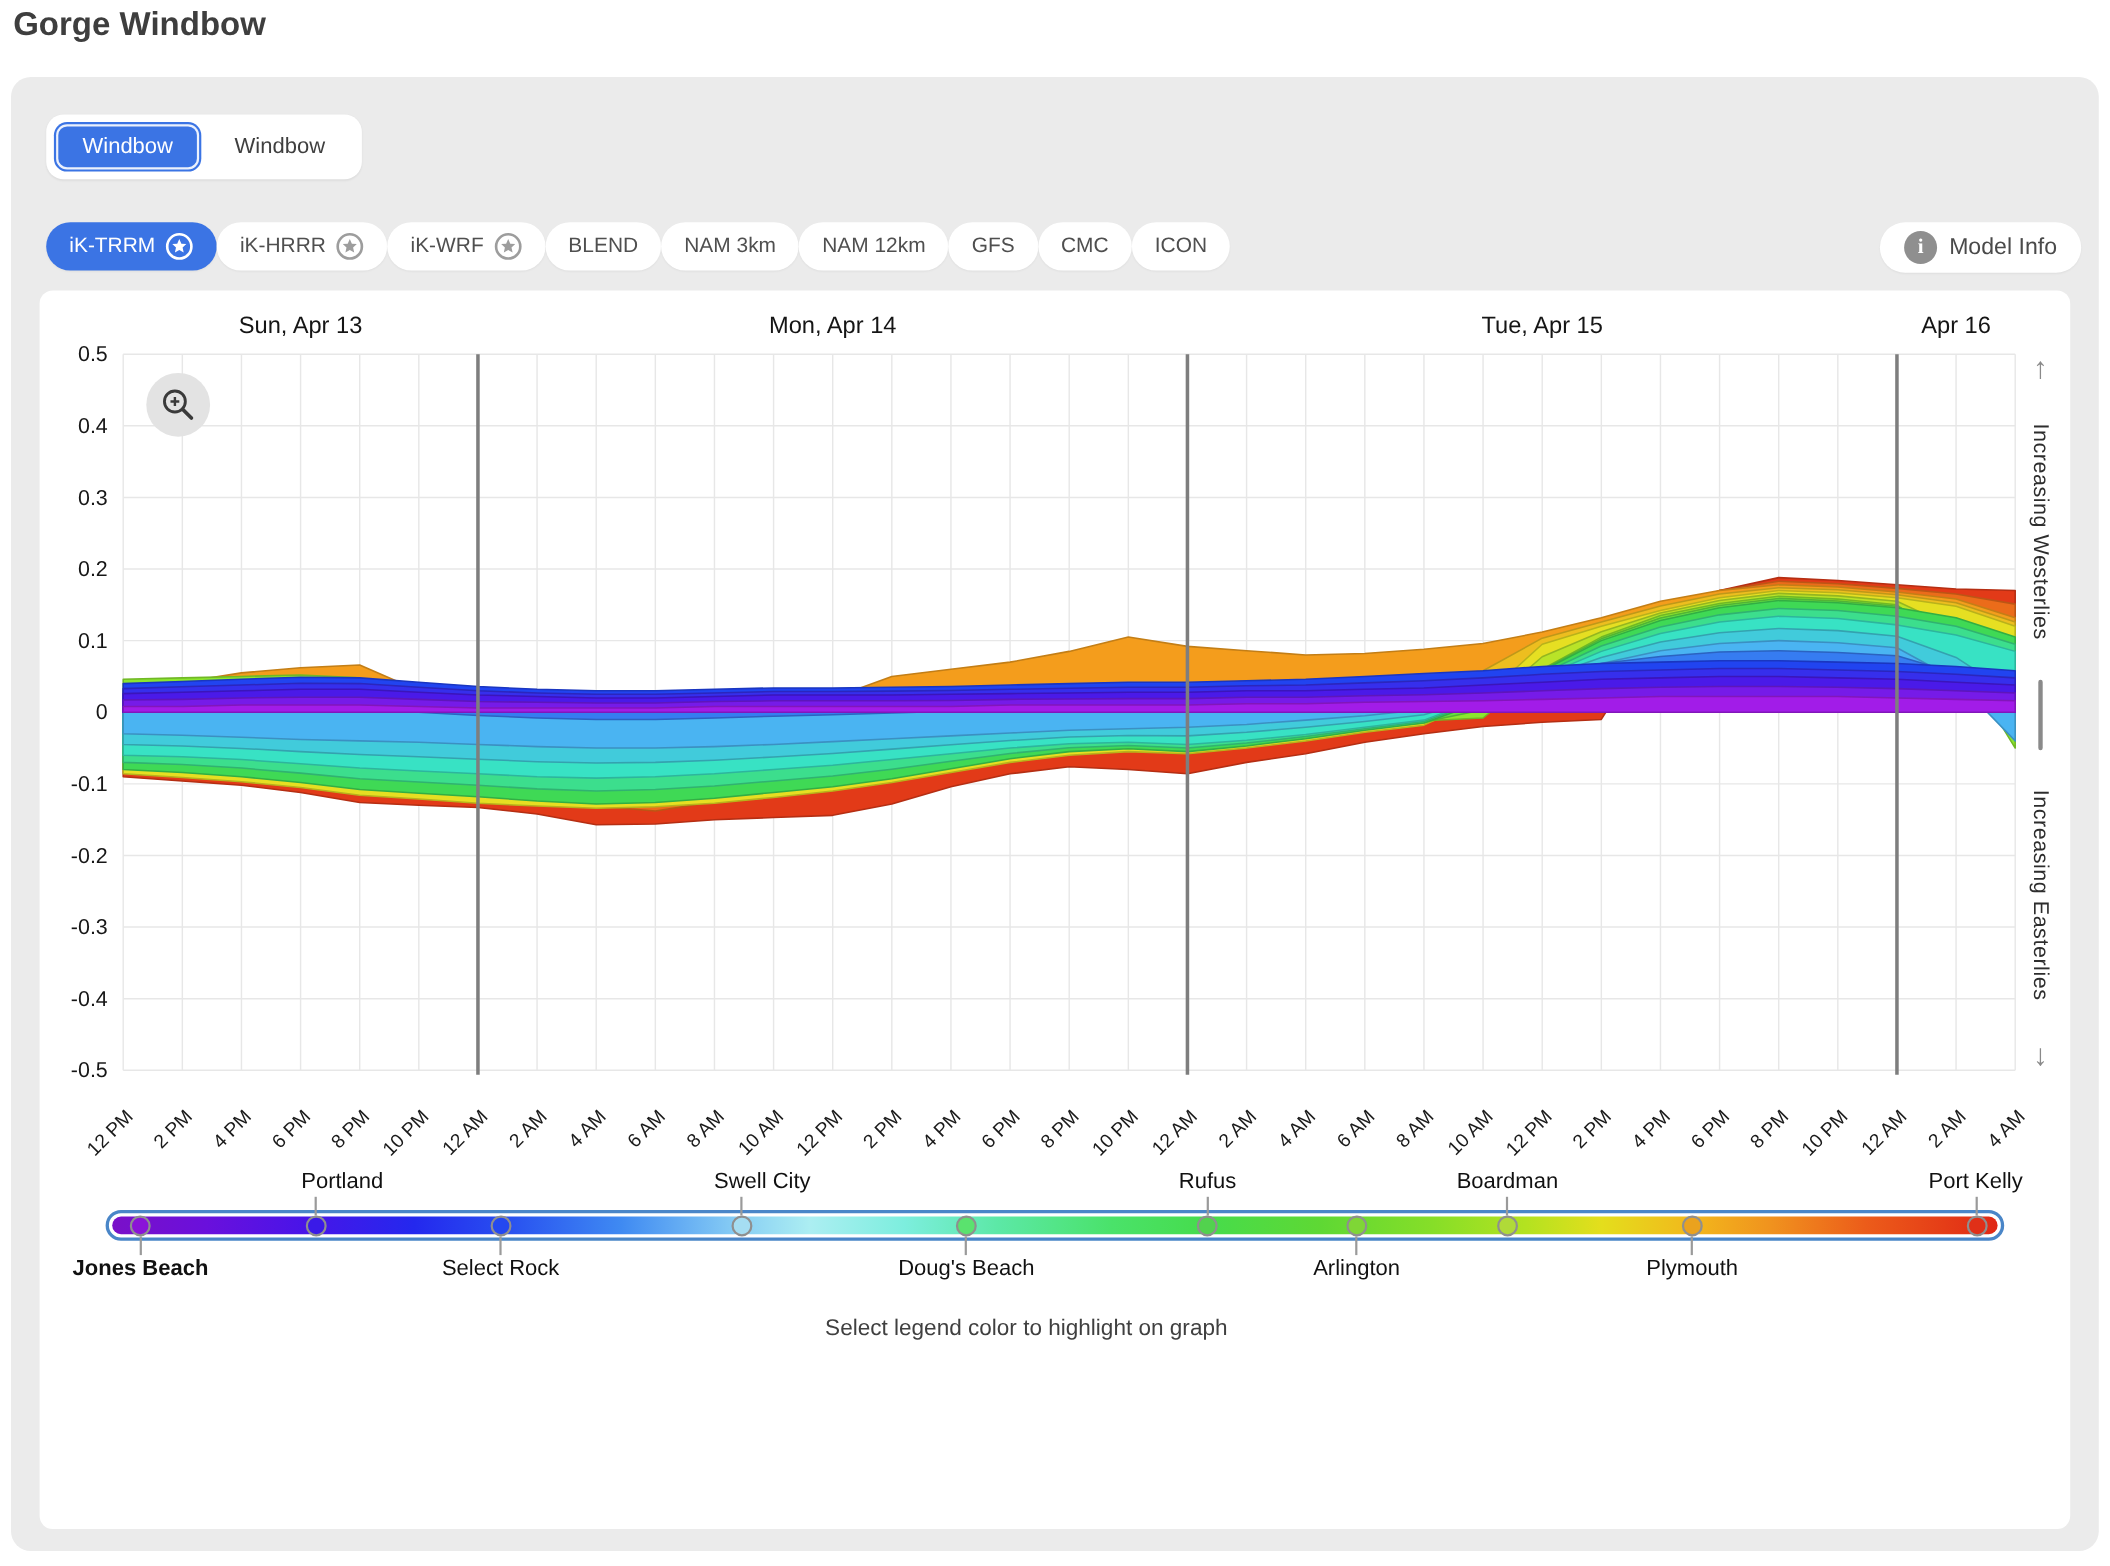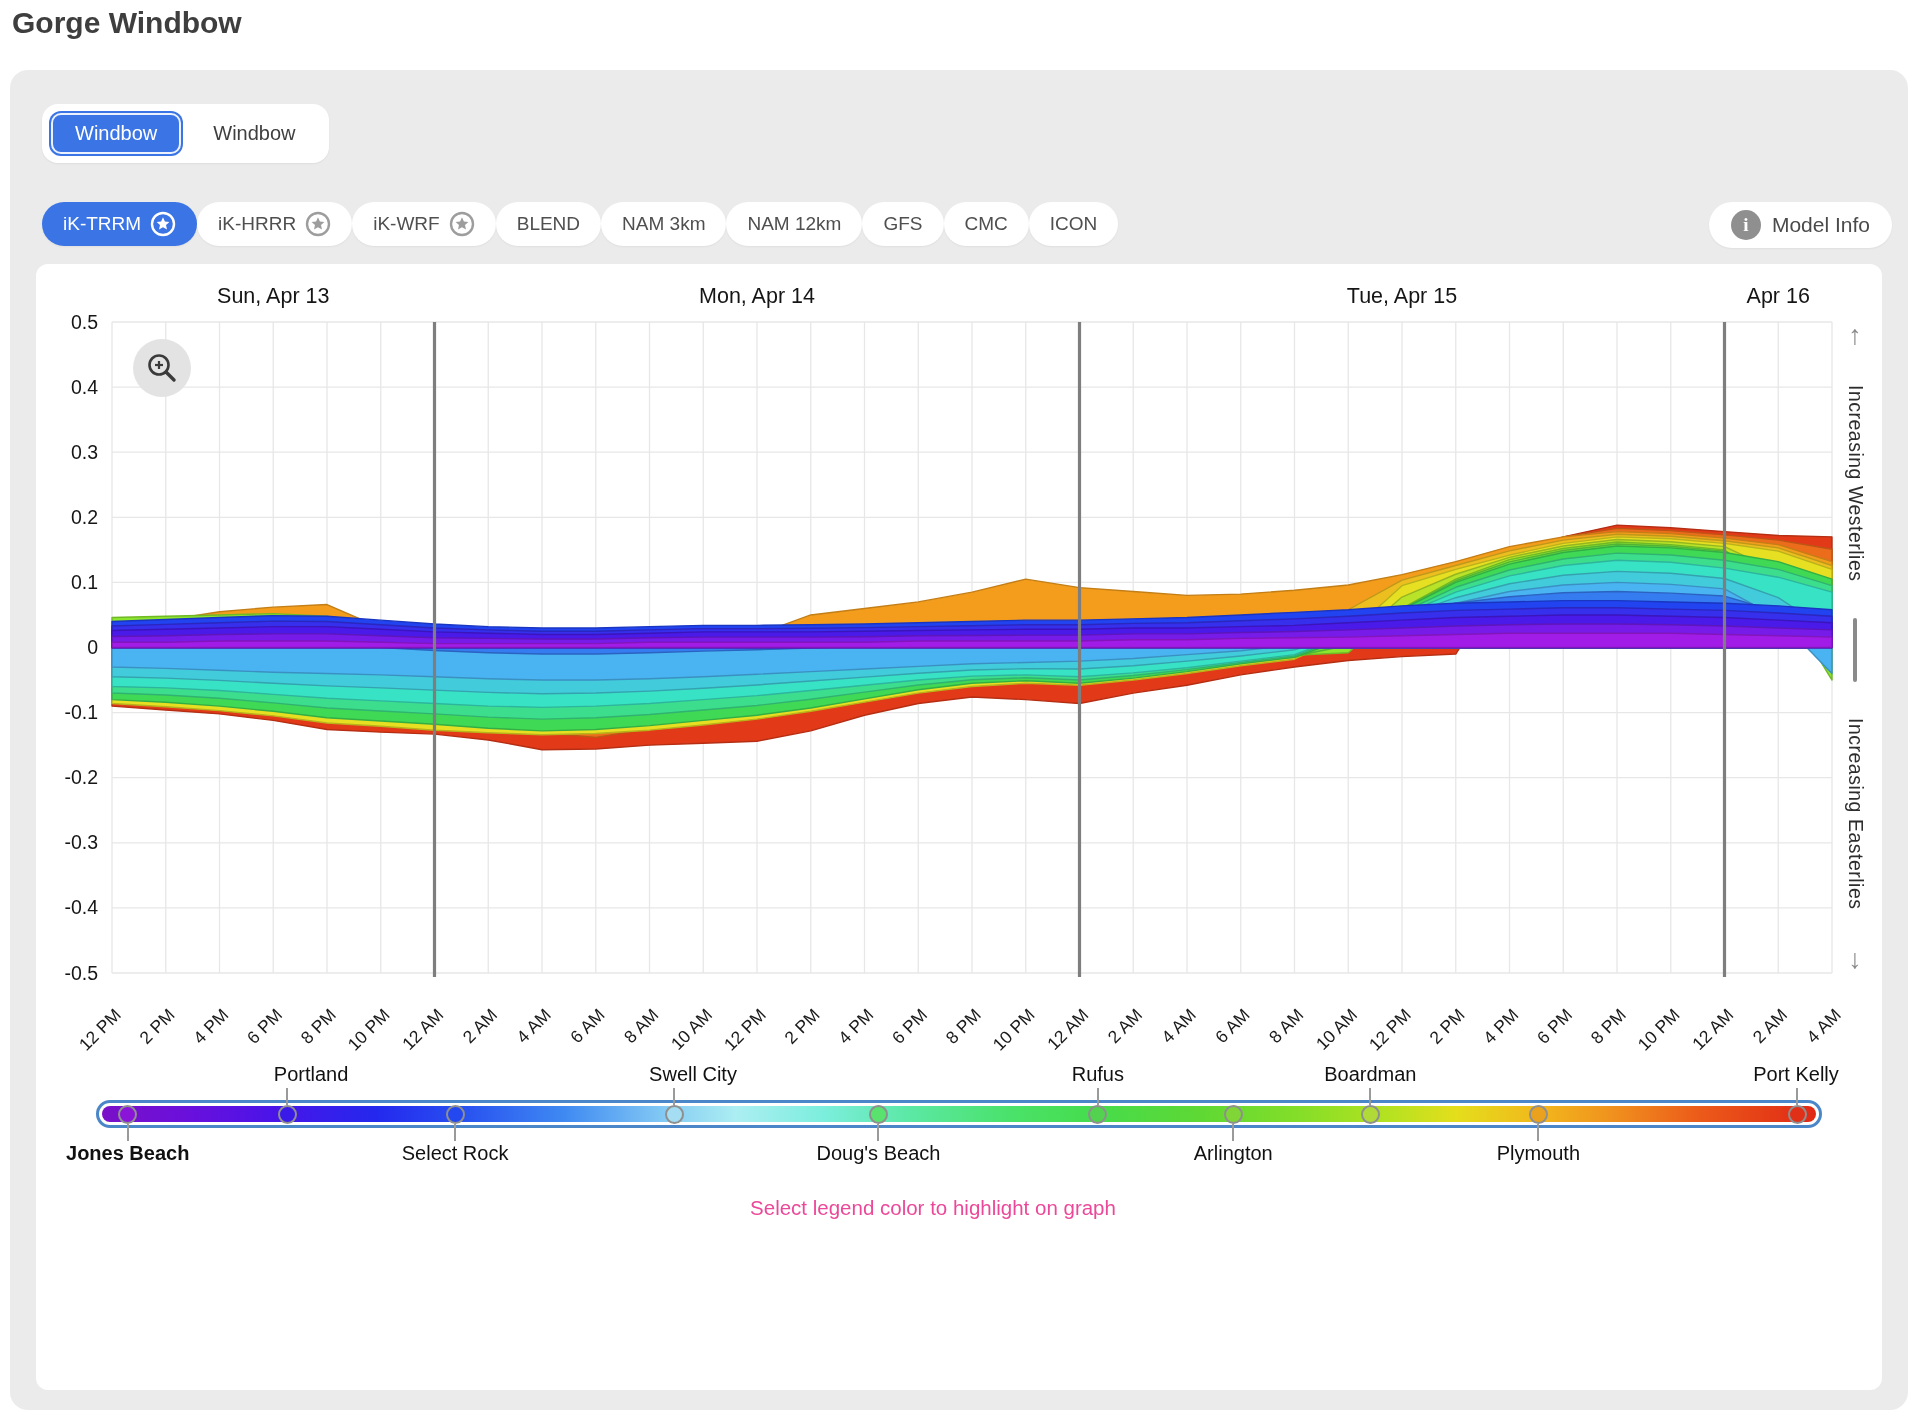--- a/index.html
+++ b/index.html
@@ -20,21 +20,21 @@
   .zoom-btn{position:absolute;left:133px;top:339px;width:58px;height:58px;border-radius:50%;background:#e3e3e3;display:flex;align-items:center;justify-content:center;cursor:pointer;}
   .axis-note{position:absolute;left:1834px;top:322px;height:651px;width:42px;display:flex;flex-direction:column;align-items:center;justify-content:space-between;}
   .axis-note .arrow{color:#8a8a8a;font-size:27px;font-weight:bold;line-height:1;}
   .axis-note .vtext{writing-mode:vertical-rl;font-size:19.5px;color:#2d2d2d;letter-spacing:0.5px;}
   .axis-note .vbar{width:4px;height:64px;background:#8a8a8a;border-radius:2px;}
   #legend-bar{position:absolute;left:96px;top:1100px;width:1726px;height:28px;box-sizing:border-box;border:3px solid #4a86c8;border-radius:99px;padding:3px;cursor:pointer;}
   #legend-grad{width:100%;height:100%;border-radius:99px;}
   .lg-label{position:absolute;transform:translateX(-50%);font-size:20px;color:#111111;white-space:nowrap;cursor:pointer;}
   .lg-stem{position:absolute;width:2px;background:#9a9a9a;}
   .lg-dot{position:absolute;width:15px;height:15px;border-radius:50%;border:2px solid #8f8f8f;box-sizing:content-box;cursor:pointer;}
-  .legend-caption{position:absolute;left:36px;top:1196px;width:1794px;text-align:center;font-size:20.5px;color:#ec4899;}
+  .legend-caption{position:absolute;left:36px;top:1196px;width:1794px;text-align:center;font-size:20.5px;color:#404040;}
 </style>
 </head>
 <body>
 
 <div class="page-title">Gorge Windbow</div>
 
 <div class="panel"></div>
 <div class="chart-card"></div>
 
 <svg id="chart-svg" viewBox="0 0 1918 1424" xmlns="http://www.w3.org/2000/svg">

